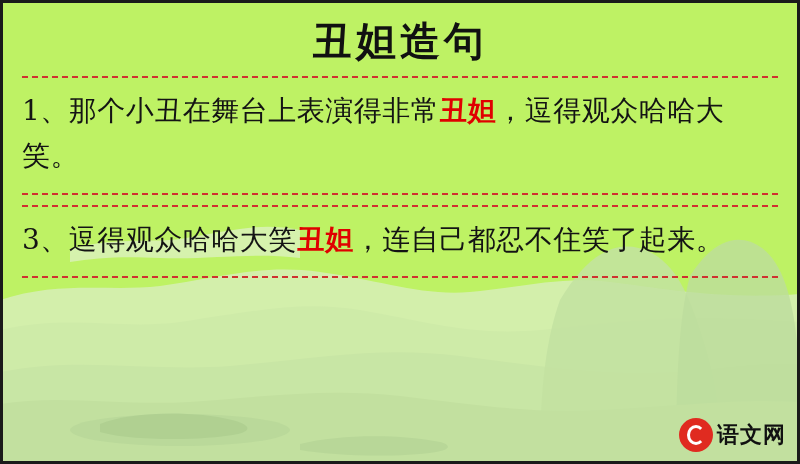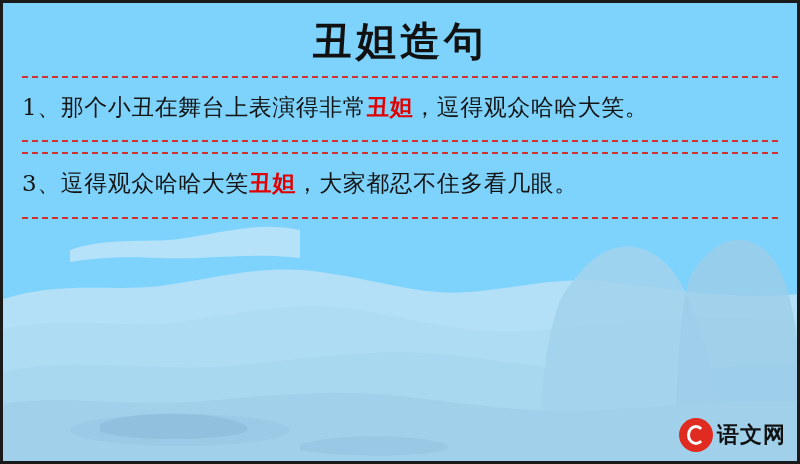--- a/index.html
+++ b/index.html
@@ -10,21 +10,21 @@
     width: 800px;
     height: 464px;
     font-family: "Liberation Serif", serif;
     background: #ffffff;
     overflow: hidden;
   }
   #page {
     position: relative;
     width: 800px;
     height: 464px;
-    background: #7dd3fc;
+    background: #bef264;
     box-sizing: border-box;
     overflow: hidden;
   }
   
   #backdrop {
     position: absolute;
     left: 0; top: 0;
     width: 800px; height: 464px;
     pointer-events: none;
     z-index: 0;
@@ -54,21 +54,21 @@
     margin: 16px 0 8px 0;
     line-height: 1.25;
   }
   .divider {
     height: 0;
     border-top: 2px dashed #d03030;
     margin: 10px 4px 8px 4px;
   }
   .sentence {
     font-family: "DejaVu Serif", serif;
-    font-size: 23px;
+    font-size: 28px;
     line-height: 1.62;
     color: #141414;
     padding: 2px 4px 4px 4px;
     letter-spacing: 0.5px;
   }
   .kw {
     color: #e00000;
     font-weight: bold;
   }
   
@@ -136,21 +136,21 @@
     <div class="sentence">
       <span>1、</span><span>那个小丑在舞台上表演得非常</span><span class="kw">丑妲</span><span>，逗得观众哈哈大笑。</span>
     </div>
 
     <div class="divider"></div>
 
 
     <div class="divider"></div>
 
     <div class="sentence">
-      <span>3、</span><span>逗得观众哈哈大笑</span><span class="kw">丑妲</span><span>，大家都忍不住多看几眼。</span>
+      <span>3、</span><span>逗得观众哈哈大笑</span><span class="kw">丑妲</span><span>，连自己都忍不住笑了起来。</span>
     </div>
 
     <div class="divider"></div>
 
   </div>
 
   <div id="logo">
     <span id="logo-mark"></span>
     <span id="logo-text">语文网</span>
   </div>

